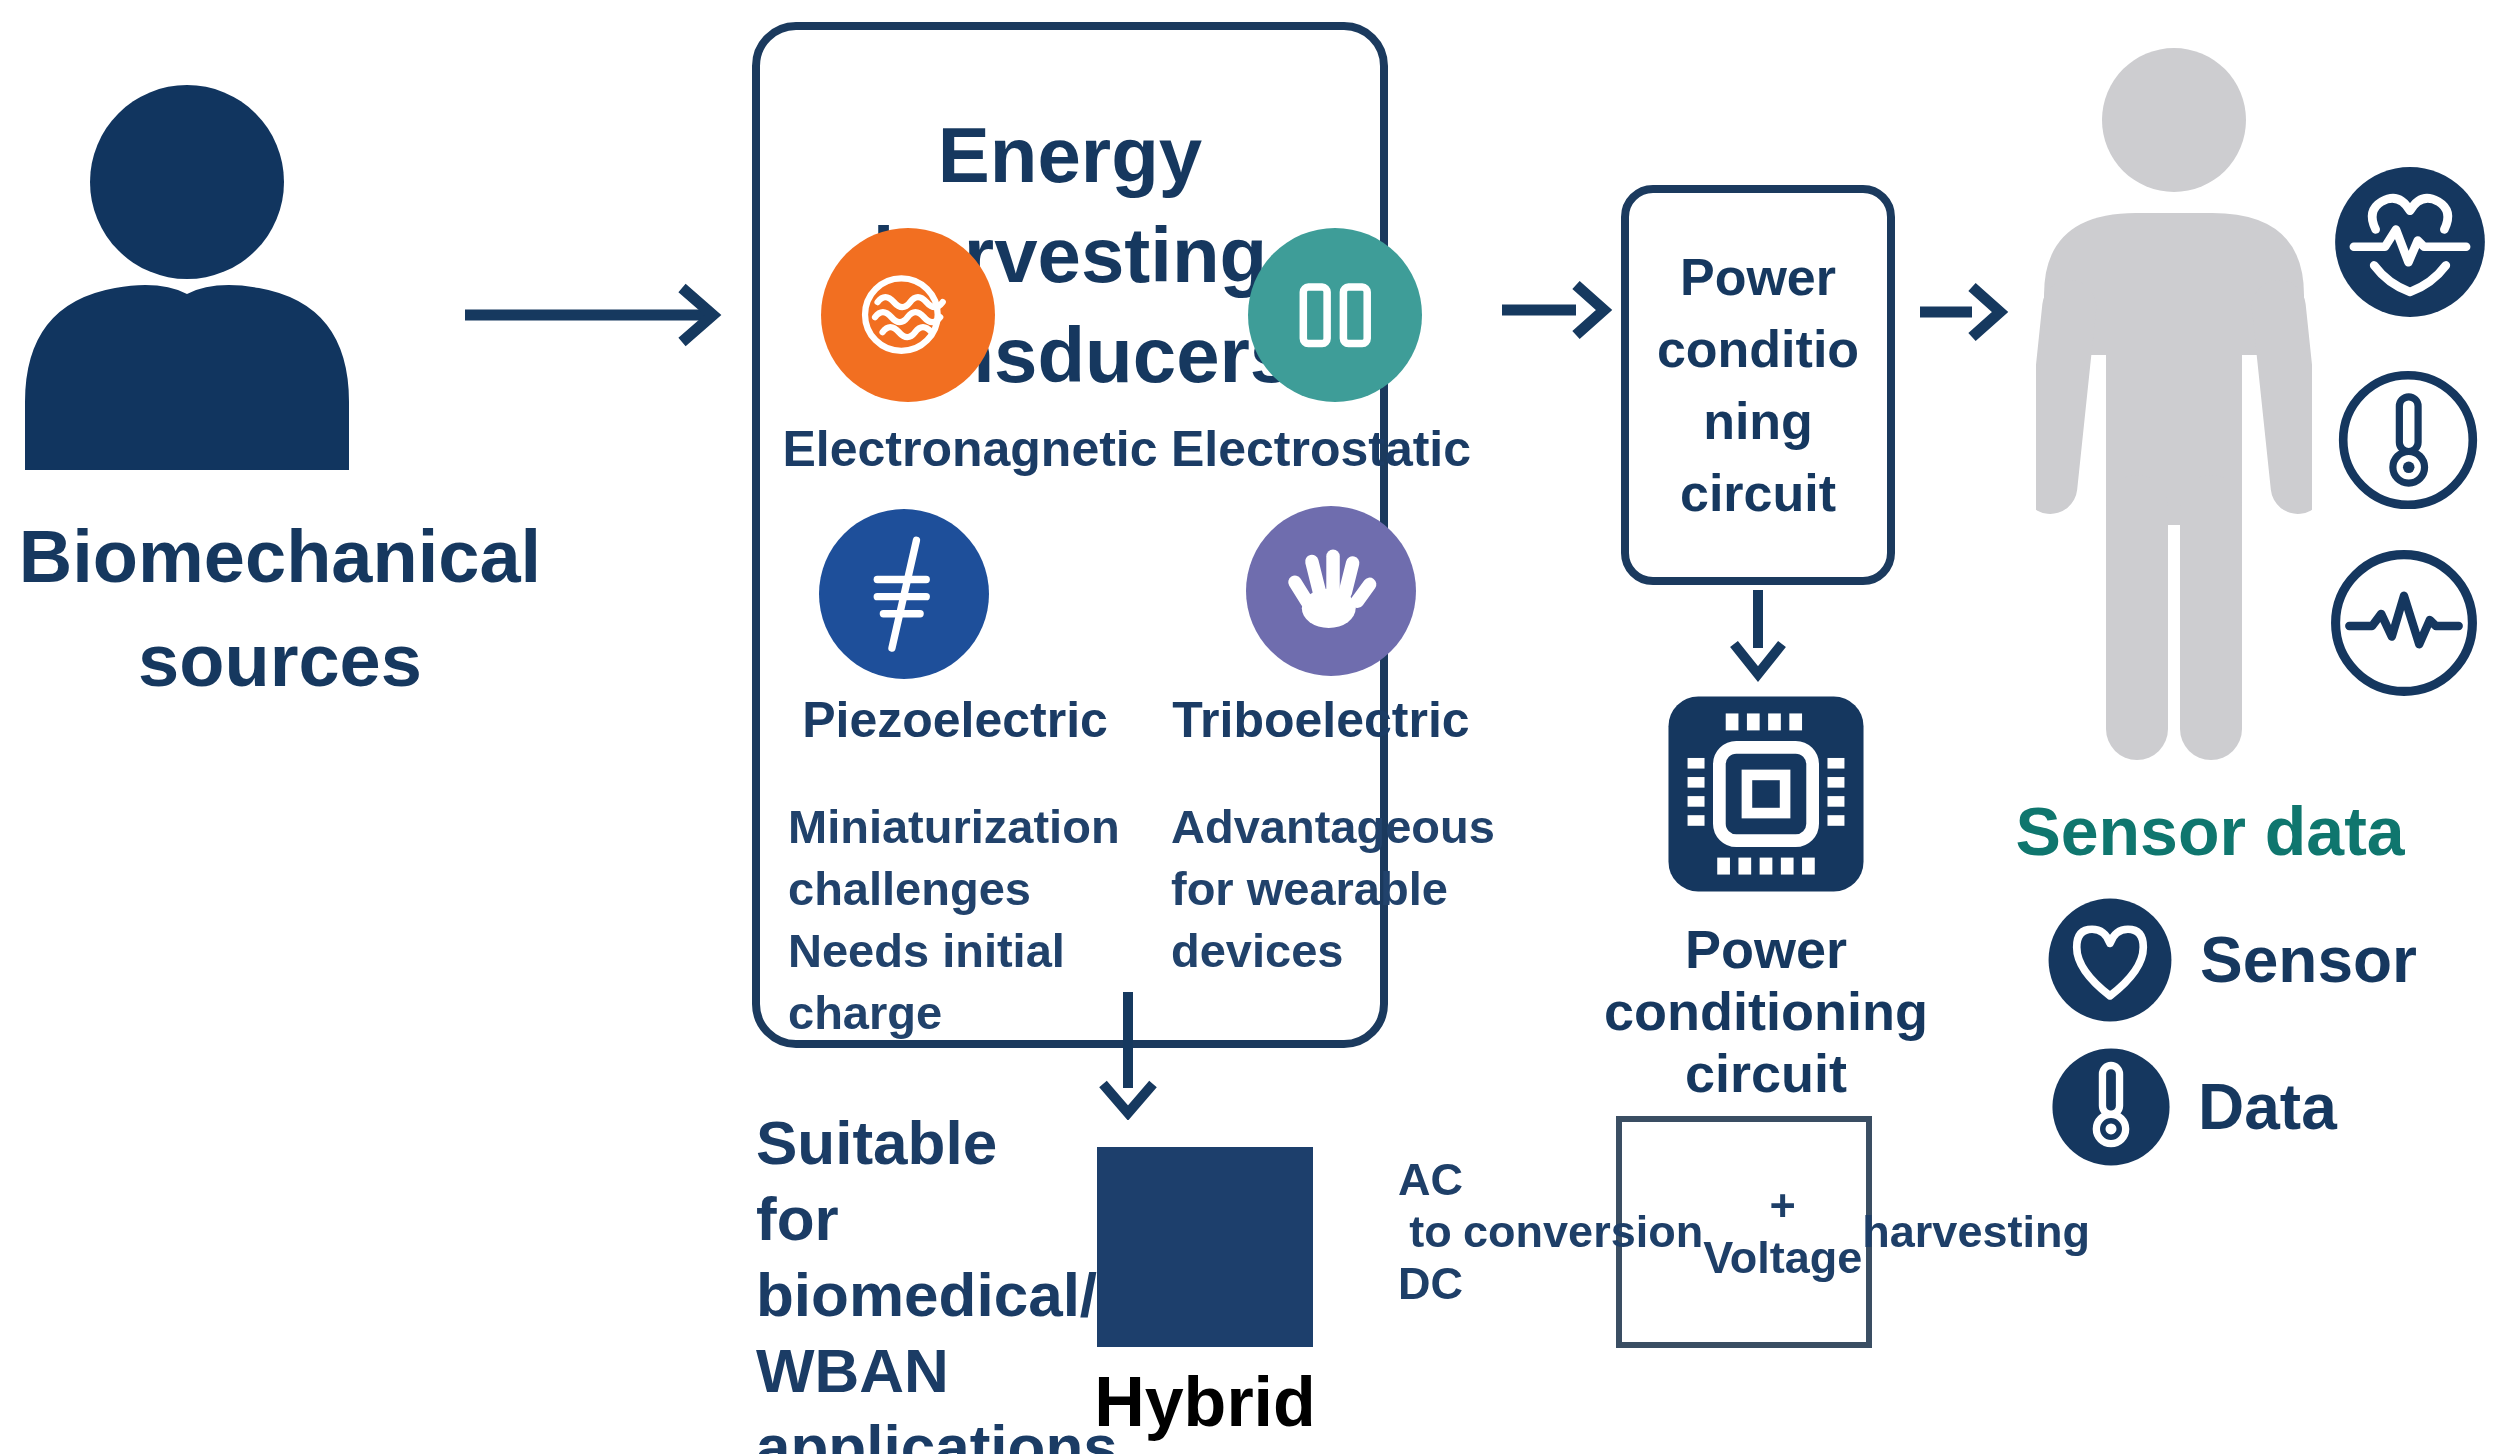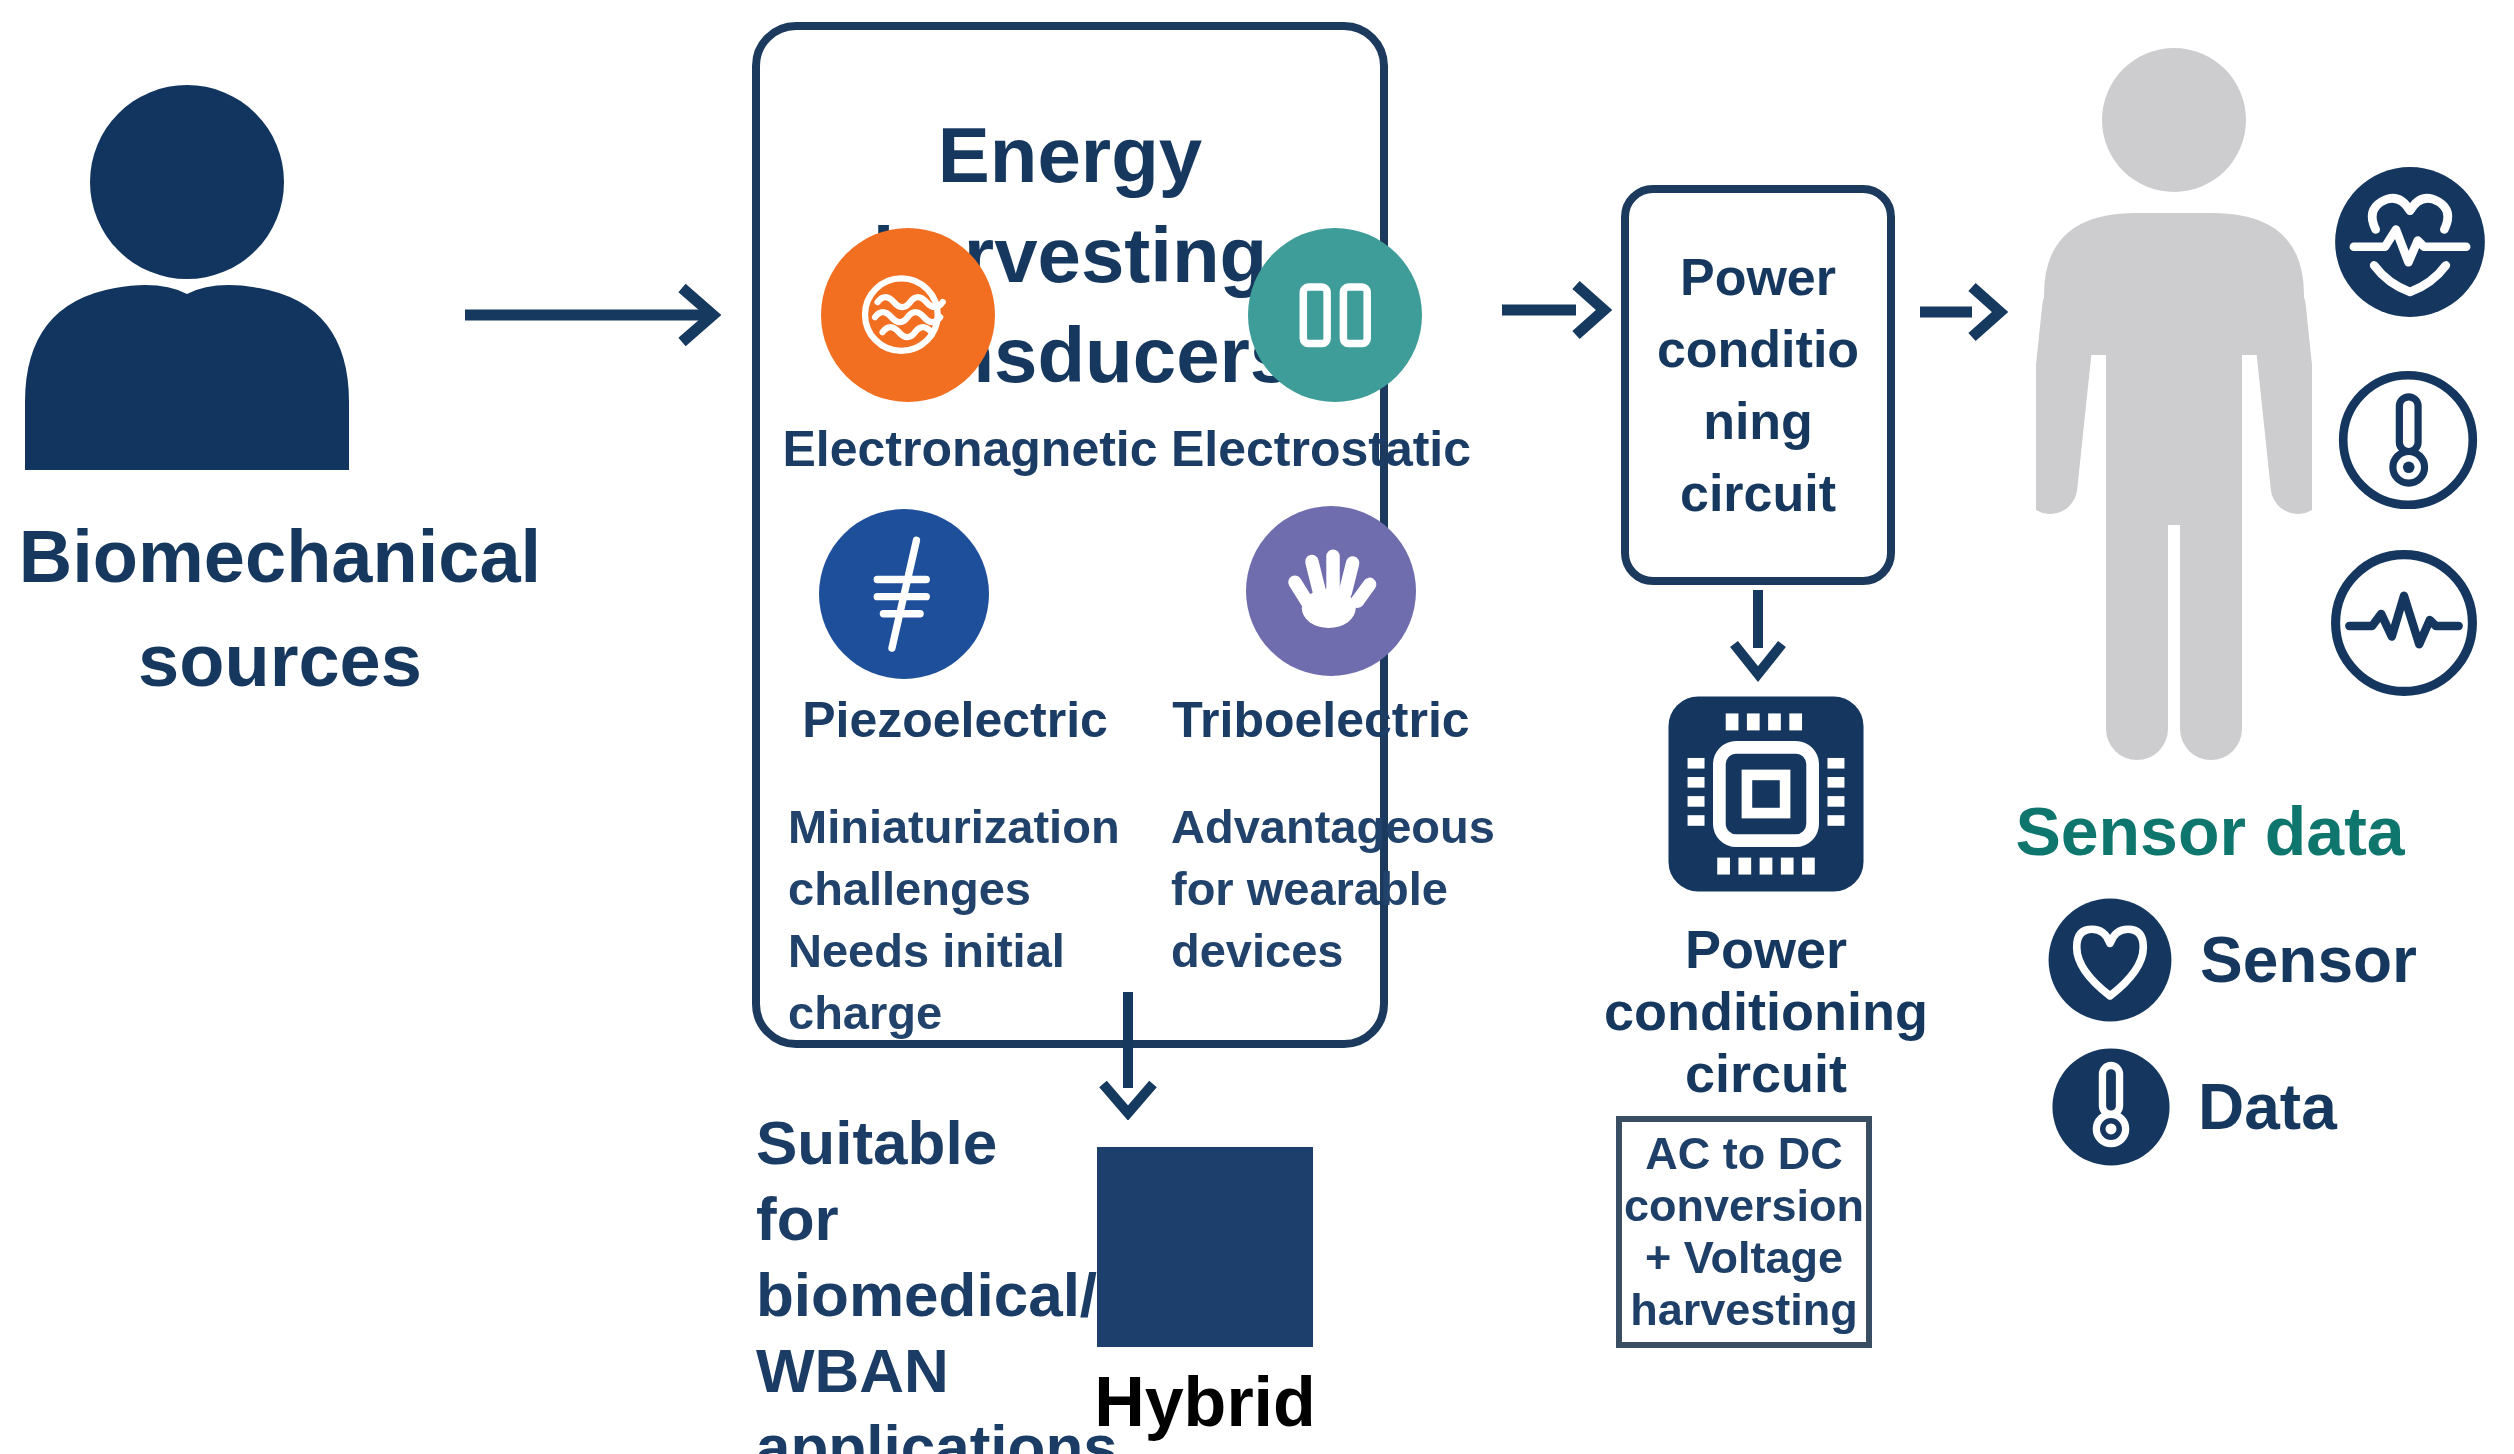--- a/index.html
+++ b/index.html
@@ -27,21 +27,21 @@
 
   
   .pbox{left:1621px;top:185px;width:274px;height:400px;border:8px solid #1b3a5e;border-radius:32px;box-sizing:border-box;
         display:flex;flex-direction:column;align-items:center;justify-content:center;background:#fff;}
   .pbox div{font-size:52px;line-height:72px;font-weight:bold;color:#16385f;text-align:center;}
 
   .chip-label{left:1596px;top:918px;width:340px;font-size:54px;line-height:62px;font-weight:bold;text-align:center;color:#16385f;}
 
   
   .acdc{left:1616px;top:1116px;width:256px;height:232px;border:6px solid #3a4e63;box-sizing:border-box;
-        display:flex;flex-direction:column;align-items:center;justify-content:center;background:#fff;}
+        display:flex;flex-direction:row;align-items:center;justify-content:center;background:#fff;}
   .acdc div{font-size:45px;line-height:52px;font-weight:600;color:#1e3f68;text-align:center;}
 
   
   .sensor-title{left:1980px;top:792px;width:460px;font-size:68px;font-weight:bold;text-align:center;color:#0f766e;}
   .legend-row{display:flex;align-items:center;gap:26px;}
   .legend-label{font-size:64px;font-weight:bold;color:#16385f;}
 
   svg{display:block;}
 </style>
 </head>

